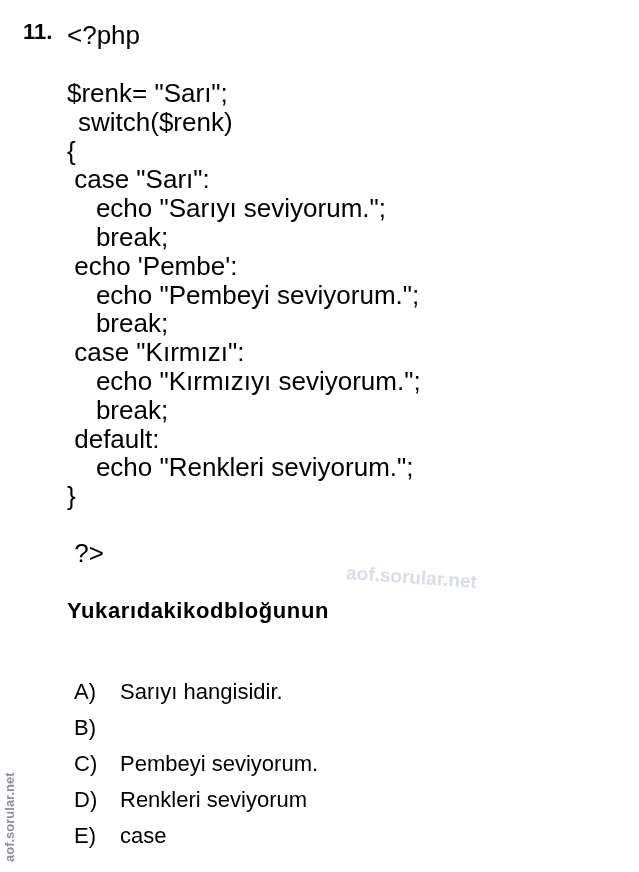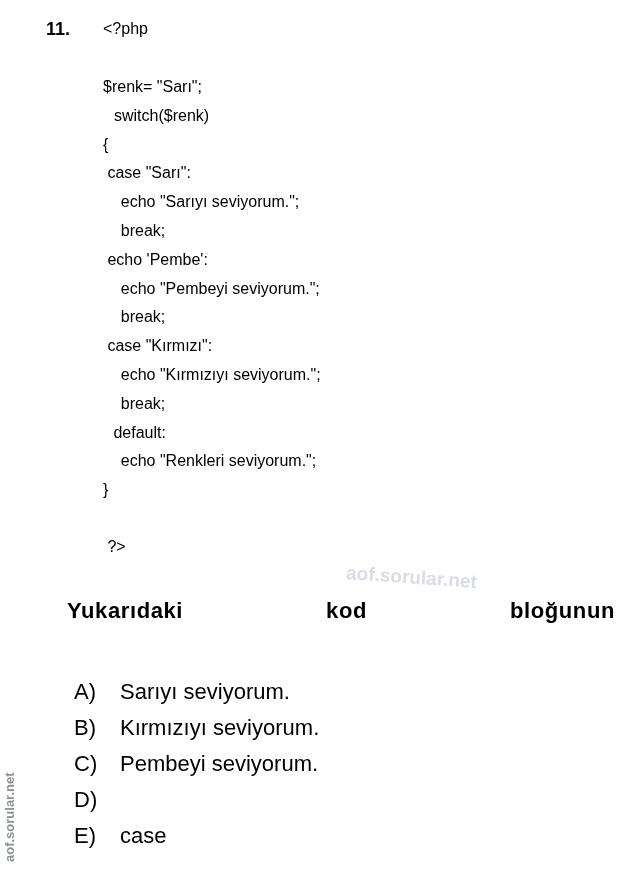--- a/index.html
+++ b/index.html
@@ -1,26 +1,26 @@
 <!DOCTYPE html>
 <html><head>
 <meta charset="utf-8">
 <style>
   html, body { margin:0; padding:0; }
   body {
     width:639px; height:872px; background:#ffffff; position:relative; overflow:hidden;
     font-family:"Liberation Sans", sans-serif; color:#000;
   }
-  .qnum { position:absolute; left:23px; top:19px; font-size:18px; font-weight:bold;margin-left:23px; }
-  .line { position:absolute; white-space:pre; font-size:16px;margin-left:36px; }
+  .qnum { position:absolute; left:23px; top:19px; font-size:22px; font-weight:bold; }
+  .line { position:absolute; white-space:pre; font-size:26px; }
   .question {
     position:absolute; left:67px; top:596px; width:548px;
     font-size:22px; font-weight:bold; line-height:30px; letter-spacing:0.6px;
   }
-  .q1 { display:flex; justify-content:space-between; }
+  .q1 { display:flex; }
   .opt { position:absolute; left:74px; font-size:22px; display:flex; }
   .opt .lbl { width:46px; }
   .wm1 {
     position:absolute; left:347px; top:562px; font-size:19px; font-weight:bold;
     color:#d9dde6; transform:rotate(4deg); transform-origin:left top;
   }
   .wm2 {
     position:absolute; left:2px; top:862px; font-size:13px; font-weight:bold;
     color:#8a8f99; transform:rotate(-90deg); transform-origin:left top; white-space:nowrap;
   }
@@ -37,49 +37,49 @@
   <div class="line" style="left:67px;top:136px">{</div>
   <div class="line" style="left:67px;top:164px"> case "Sarı":</div>
   <div class="line" style="left:67px;top:193px">    echo "Sarıyı seviyorum.";</div>
   <div class="line" style="left:67px;top:222px">    break;</div>
   <div class="line" style="left:67px;top:251px"> echo 'Pembe':</div>
   <div class="line" style="left:67px;top:280px">    echo "Pembeyi seviyorum.";</div>
   <div class="line" style="left:67px;top:308px">    break;</div>
   <div class="line" style="left:67px;top:337px"> case "Kırmızı":</div>
   <div class="line" style="left:67px;top:366px">    echo "Kırmızıyı seviyorum.";</div>
   <div class="line" style="left:67px;top:395px">    break;</div>
-  <div class="line" style="left:73px;top:424px"> default:</div>
+  <div class="line" style="left:67px;top:424px"> default:</div>
   <div class="line" style="left:67px;top:452px">    echo "Renkleri seviyorum.";</div>
   <div class="line" style="left:67px;top:481px">}</div>
   <div class="line" style="left:67px;top:538px"> ?&gt;</div>
 </div>
 
 <div class="wm1">aof.sorular.net</div>
 
 <div class="question">
   <div class="q1">
     <span>Yukarıdaki</span>
     <span>kod</span>
     <span>bloğunun</span>
   </div>
 </div>
 
 <div class="opt" style="top:679px">
   <span class="lbl">A)</span>
-  <span>Sarıyı seviyorum.</span>
+  <span>Sarıyı hangisidir.</span>
 </div>
 <div class="opt" style="top:715px">
   <span class="lbl">B)</span>
-  <span>Kırmızıyı seviyorum.</span>
 </div>
 <div class="opt" style="top:751px">
   <span class="lbl">C)</span>
   <span>Pembeyi seviyorum.</span>
 </div>
 <div class="opt" style="top:787px">
   <span class="lbl">D)</span>
+  <span>Renkleri seviyorum</span>
 </div>
 <div class="opt" style="top:823px">
   <span class="lbl">E)</span>
   <span>case</span>
 </div>
 
 <div class="wm2">aof.sorular.net</div>
 
 </body></html>

